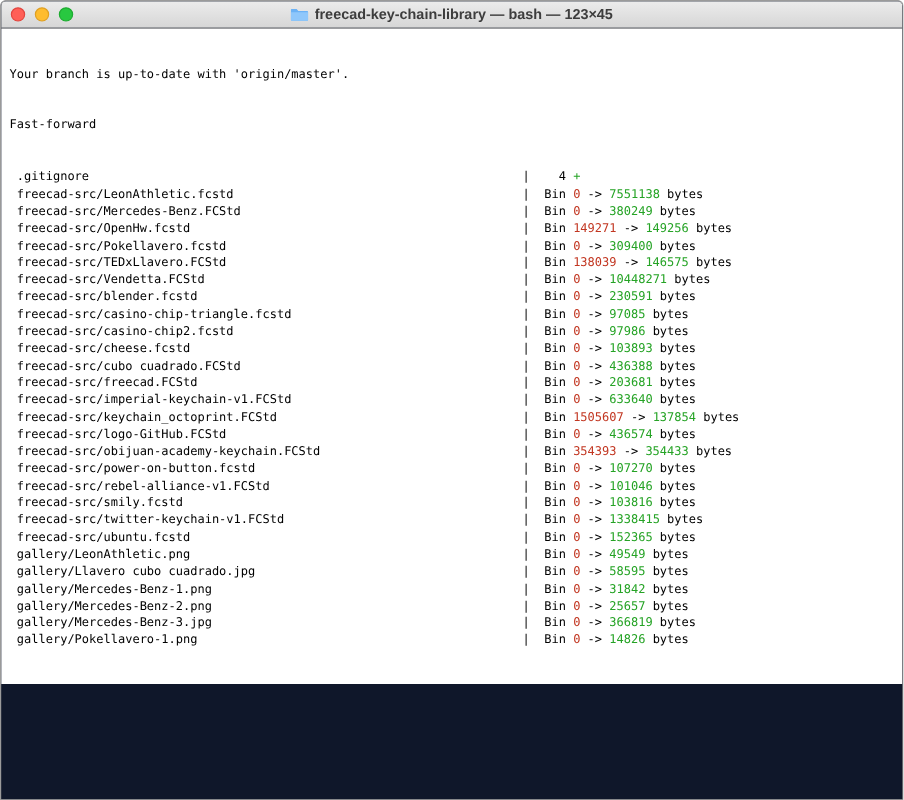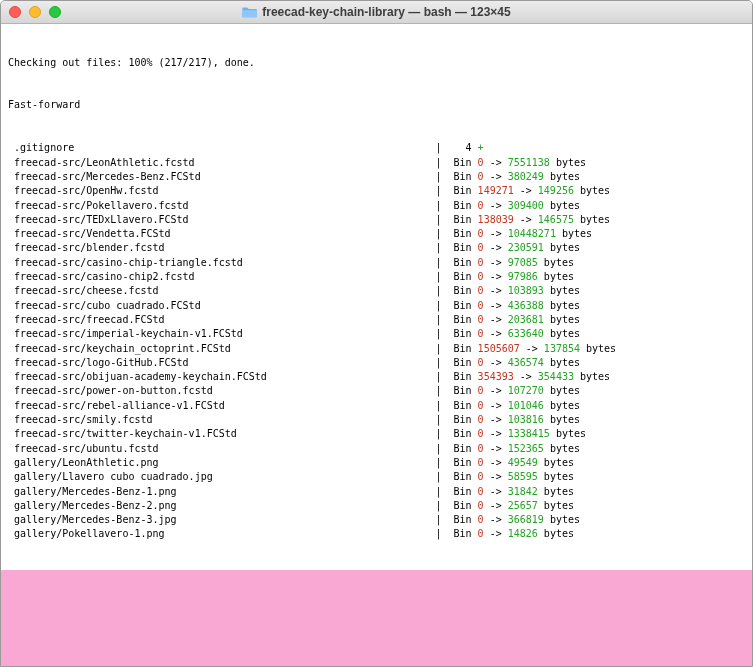--- a/index.html
+++ b/index.html
@@ -6,21 +6,21 @@
   body {
     width:753px; height:667px; overflow:hidden;
     font-family:"DejaVu Sans Mono", monospace;
     background:#ffffff;
   }
   .window {
     width:751px; height:665px;
     border:1px solid #9a9a9a;
     border-radius:5px 5px 0 0;
     overflow:hidden;
-    background:#f9a8d4;
+    background:#0f172a;
   }
   .titlebar {
     height:22px;
     background:linear-gradient(#ececec,#d6d6d6);
     border-bottom:1px solid #b3b3b3;
     position:relative;
     display:flex; align-items:center; justify-content:center;
   }
   .traffic { position:absolute; left:8px; top:5px; display:flex; gap:8px; }
   .light { width:12px; height:12px; border-radius:50%; box-sizing:border-box; }
@@ -58,17 +58,17 @@
         <svg width="15" height="12" viewBox="0 0 15 12">
           <path d="M1 1.5 h4.2 l1.4 1.6 H14 a0.8 0.8 0 0 1 0.8 0.8 V10.4 a0.8 0.8 0 0 1 -0.8 0.8 H1.2 A0.8 0.8 0 0 1 0.4 10.4 V2.3 A0.8 0.8 0 0 1 1 1.5 Z" fill="#6cb2f5"></path>
           <path d="M0.4 4.2 H14.8 V10.4 a0.8 0.8 0 0 1 -0.8 0.8 H1.2 A0.8 0.8 0 0 1 0.4 10.4 Z" fill="#8fc7fb"></path>
         </svg>
       </span>
       <span>freecad-key-chain-library — bash — 123×45</span>
     </div>
   </div>
 
   <div class="terminal">
-    <div class="line">Checking out files: 100% (217/217), done.</div>
+    <div class="line">Your branch is up-to-date with 'origin/master'.</div>
     <div class="line">Fast-forward</div>
     <div id="diffstat"><div class="line"> .gitignore                                                            |    4 <span class="green">+</span></div><div class="line"> freecad-src/LeonAthletic.fcstd                                        |  Bin <span class="red">0</span> -&gt; <span class="green">7551138</span> bytes</div><div class="line"> freecad-src/Mercedes-Benz.FCStd                                       |  Bin <span class="red">0</span> -&gt; <span class="green">380249</span> bytes</div><div class="line"> freecad-src/OpenHw.fcstd                                              |  Bin <span class="red">149271</span> -&gt; <span class="green">149256</span> bytes</div><div class="line"> freecad-src/Pokellavero.fcstd                                         |  Bin <span class="red">0</span> -&gt; <span class="green">309400</span> bytes</div><div class="line"> freecad-src/TEDxLlavero.FCStd                                         |  Bin <span class="red">138039</span> -&gt; <span class="green">146575</span> bytes</div><div class="line"> freecad-src/Vendetta.FCStd                                            |  Bin <span class="red">0</span> -&gt; <span class="green">10448271</span> bytes</div><div class="line"> freecad-src/blender.fcstd                                             |  Bin <span class="red">0</span> -&gt; <span class="green">230591</span> bytes</div><div class="line"> freecad-src/casino-chip-triangle.fcstd                                |  Bin <span class="red">0</span> -&gt; <span class="green">97085</span> bytes</div><div class="line"> freecad-src/casino-chip2.fcstd                                        |  Bin <span class="red">0</span> -&gt; <span class="green">97986</span> bytes</div><div class="line"> freecad-src/cheese.fcstd                                              |  Bin <span class="red">0</span> -&gt; <span class="green">103893</span> bytes</div><div class="line"> freecad-src/cubo cuadrado.FCStd                                       |  Bin <span class="red">0</span> -&gt; <span class="green">436388</span> bytes</div><div class="line"> freecad-src/freecad.FCStd                                             |  Bin <span class="red">0</span> -&gt; <span class="green">203681</span> bytes</div><div class="line"> freecad-src/imperial-keychain-v1.FCStd                                |  Bin <span class="red">0</span> -&gt; <span class="green">633640</span> bytes</div><div class="line"> freecad-src/keychain_octoprint.FCStd                                  |  Bin <span class="red">1505607</span> -&gt; <span class="green">137854</span> bytes</div><div class="line"> freecad-src/logo-GitHub.FCStd                                         |  Bin <span class="red">0</span> -&gt; <span class="green">436574</span> bytes</div><div class="line"> freecad-src/obijuan-academy-keychain.FCStd                            |  Bin <span class="red">354393</span> -&gt; <span class="green">354433</span> bytes</div><div class="line"> freecad-src/power-on-button.fcstd                                     |  Bin <span class="red">0</span> -&gt; <span class="green">107270</span> bytes</div><div class="line"> freecad-src/rebel-alliance-v1.FCStd                                   |  Bin <span class="red">0</span> -&gt; <span class="green">101046</span> bytes</div><div class="line"> freecad-src/smily.fcstd                                               |  Bin <span class="red">0</span> -&gt; <span class="green">103816</span> bytes</div><div class="line"> freecad-src/twitter-keychain-v1.FCStd                                 |  Bin <span class="red">0</span> -&gt; <span class="green">1338415</span> bytes</div><div class="line"> freecad-src/ubuntu.fcstd                                              |  Bin <span class="red">0</span> -&gt; <span class="green">152365</span> bytes</div><div class="line"> gallery/LeonAthletic.png                                              |  Bin <span class="red">0</span> -&gt; <span class="green">49549</span> bytes</div><div class="line"> gallery/Llavero cubo cuadrado.jpg                                     |  Bin <span class="red">0</span> -&gt; <span class="green">58595</span> bytes</div><div class="line"> gallery/Mercedes-Benz-1.png                                           |  Bin <span class="red">0</span> -&gt; <span class="green">31842</span> bytes</div><div class="line"> gallery/Mercedes-Benz-2.png                                           |  Bin <span class="red">0</span> -&gt; <span class="green">25657</span> bytes</div><div class="line"> gallery/Mercedes-Benz-3.jpg                                           |  Bin <span class="red">0</span> -&gt; <span class="green">366819</span> bytes</div><div class="line"> gallery/Pokellavero-1.png                                             |  Bin <span class="red">0</span> -&gt; <span class="green">14826</span> bytes</div></div>
   </div>
 </div>
 
 </body></html>

